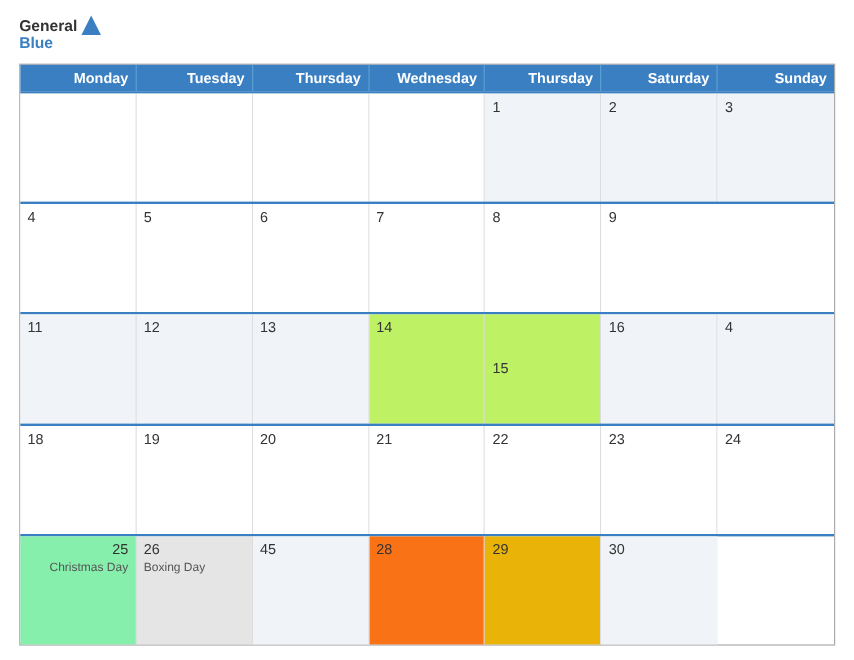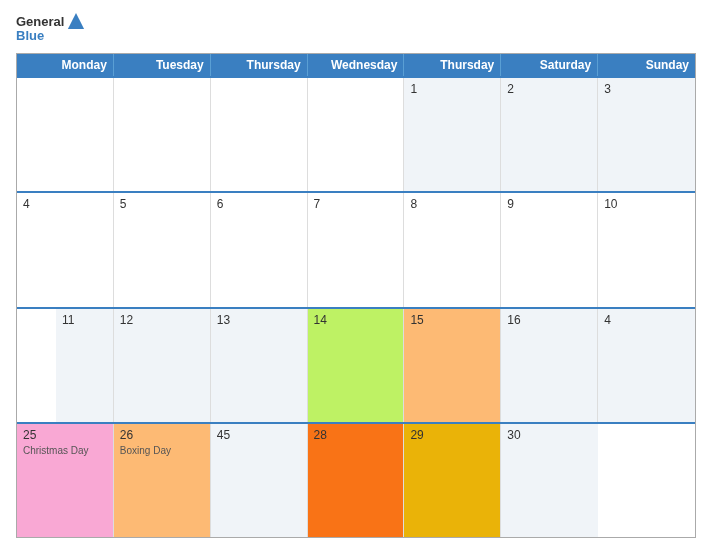--- a/index.html
+++ b/index.html
@@ -175,53 +175,73 @@
           </div>
           <div class="cal-cell" style="background: rgb(255, 255, 255);">
             <div class="day-num">7</div>
           </div>
           <div class="cal-cell" style="background: rgb(255, 255, 255);">
             <div class="day-num">8</div>
           </div>
           <div class="cal-cell" style="background: rgb(255, 255, 255);">
             <div class="day-num">9</div>
           </div>
-          <div class="cal-cell" style="background: rgb(255, 255, 255);">
-            <div class="day-num">10</div>
-          </div>
-        </div>
-        <div class="cal-week">
-          <div class="cal-cell" style="background: rgb(240, 244, 248); margin-left: 39px;">
+        </div>
+        <div class="cal-week">
+          <div class="cal-cell" style="background: rgb(240, 244, 248);">
             <div class="day-num">11</div>
           </div>
           <div class="cal-cell" style="background: rgb(240, 244, 248);">
             <div class="day-num">12</div>
           </div>
           <div class="cal-cell" style="background: rgb(240, 244, 248);">
             <div class="day-num">13</div>
           </div>
           <div class="cal-cell" style="background: #bef264;">
             <div class="day-num">14</div>
           </div>
-          <div class="cal-cell" style="background: #fdba74;">
+          <div class="cal-cell" style="background: #bef264; justify-content: center;">
             <div class="day-num">15</div>
           </div>
           <div class="cal-cell" style="background: rgb(240, 244, 248);">
             <div class="day-num">16</div>
           </div>
           <div class="cal-cell" style="background: rgb(240, 244, 248);">
             <div class="day-num">4</div>
           </div>
         </div>
         <div class="cal-week">
-          <div class="cal-cell" style="background: #f9a8d4;">
+          <div class="cal-cell" style="background: rgb(255, 255, 255);">
+            <div class="day-num">18</div>
+          </div>
+          <div class="cal-cell" style="background: rgb(255, 255, 255);">
+            <div class="day-num">19</div>
+          </div>
+          <div class="cal-cell" style="background: rgb(255, 255, 255);">
+            <div class="day-num">20</div>
+          </div>
+          <div class="cal-cell" style="background: rgb(255, 255, 255);">
+            <div class="day-num">21</div>
+          </div>
+          <div class="cal-cell" style="background: rgb(255, 255, 255);">
+            <div class="day-num">22</div>
+          </div>
+          <div class="cal-cell" style="background: rgb(255, 255, 255);">
+            <div class="day-num">23</div>
+          </div>
+          <div class="cal-cell" style="background: rgb(255, 255, 255);">
+            <div class="day-num">24</div>
+          </div>
+        </div>
+        <div class="cal-week">
+          <div class="cal-cell" style="background: #86efac; align-items: flex-end;">
             <div class="day-num">25</div>
             <div class="day-event">Christmas Day</div>
           </div>
-          <div class="cal-cell" style="background: #fdba74;">
+          <div class="cal-cell" style="background: #e5e5e5;">
             <div class="day-num">26</div>
             <div class="day-event">Boxing Day</div>
           </div>
           <div class="cal-cell" style="background: rgb(240, 244, 248);">
             <div class="day-num">45</div>
           </div>
           <div class="cal-cell" style="background: #f97316;">
             <div class="day-num">28</div>
           </div>
           <div class="cal-cell" style="background: #eab308;">

